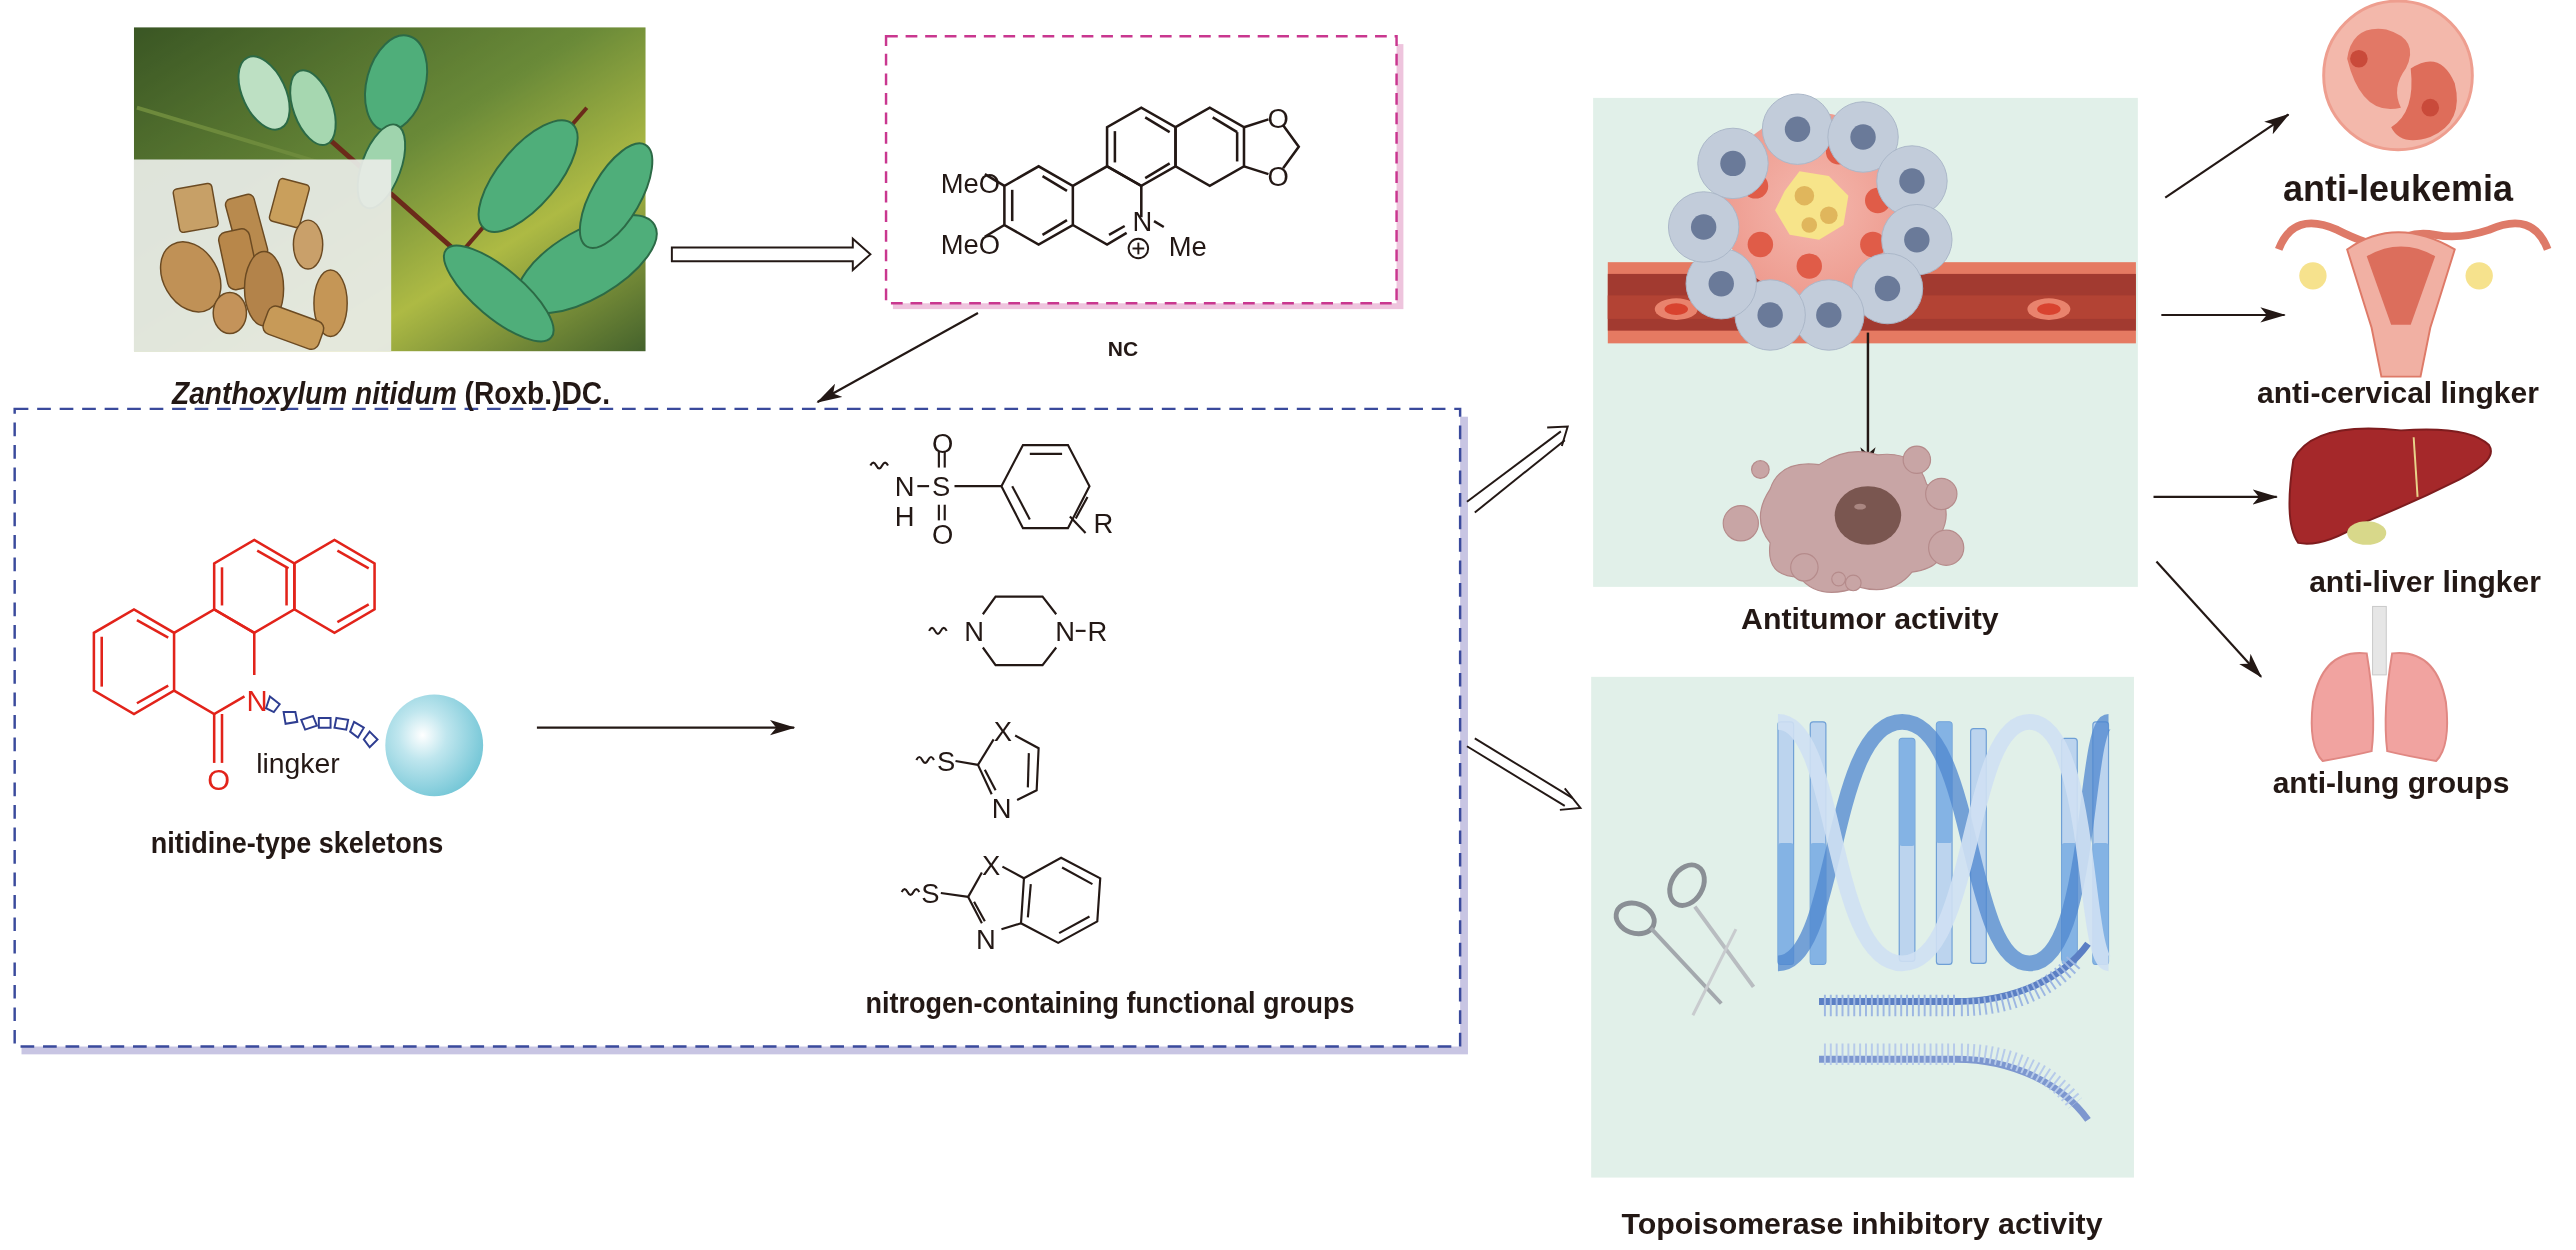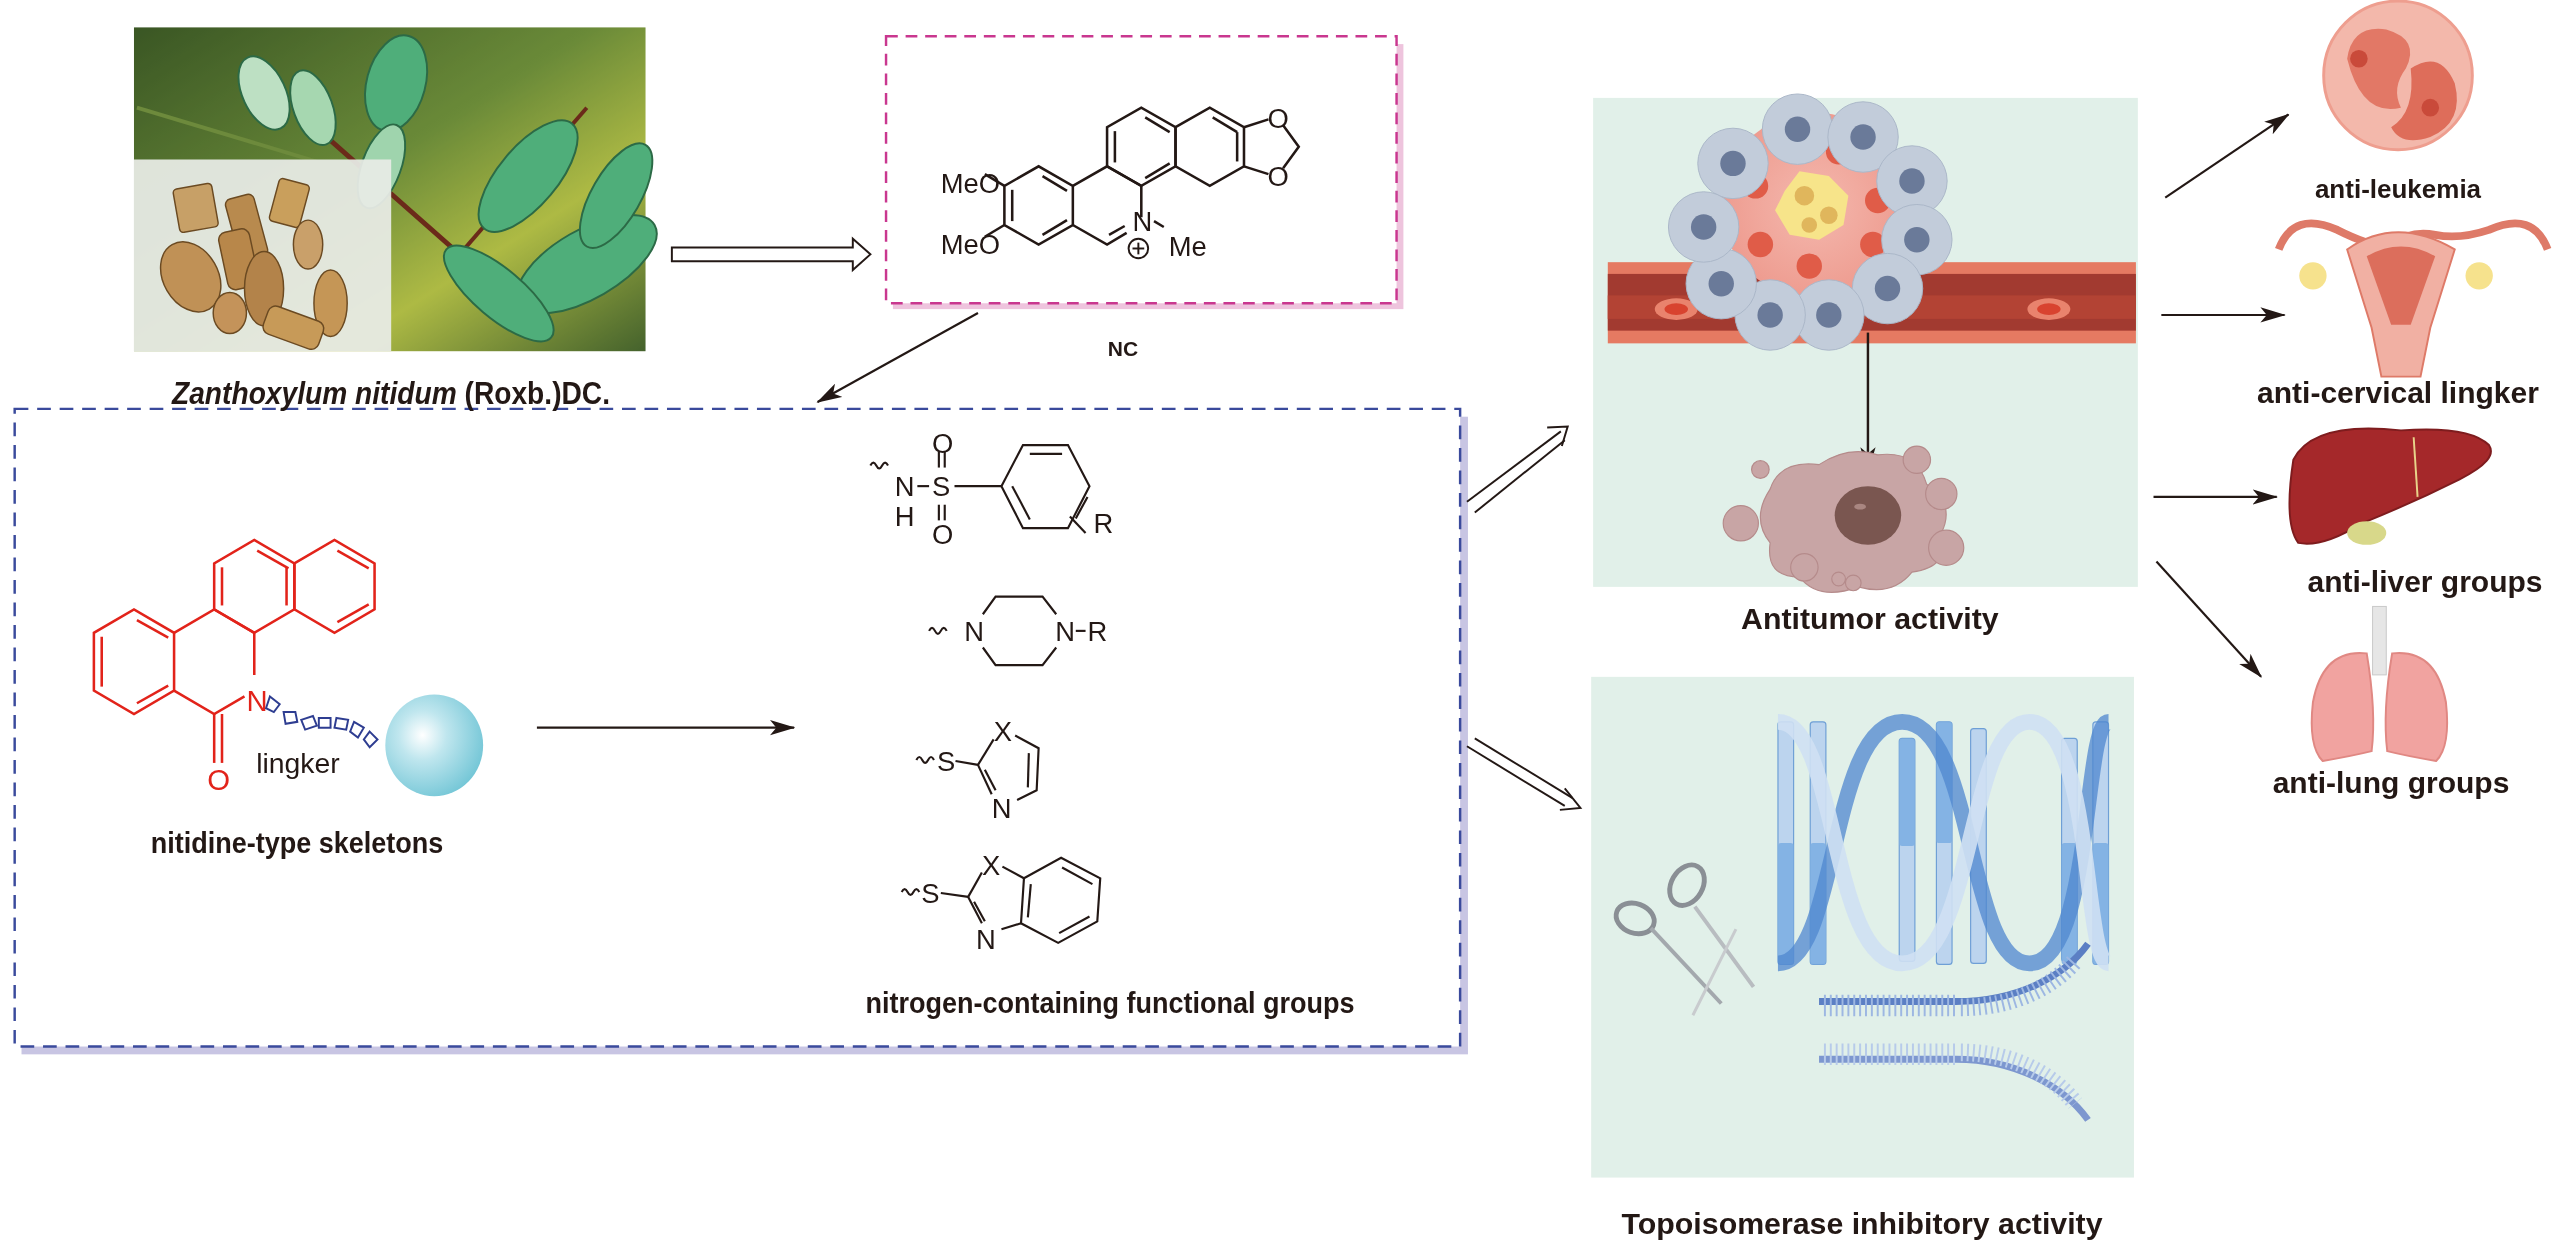--- a/index.html
+++ b/index.html
@@ -411,17 +411,17 @@
   </g>
 </svg>
 
 <div class="label lbl-lg" style="left:391px; top:393px; font-size:32px; transform:translate(-50%,-50%) scaleX(0.88);">
   <i>Zanthoxylum nitidum</i><span> (Roxb.)DC.</span>
 </div>
 <div class="label" style="left:1123px; top:349px; font-size:21px;">NC</div>
 <div class="label" style="left:297px; top:843px; font-size:30px; transform:translate(-50%,-50%) scaleX(0.9);">nitidine-type skeletons</div>
 <div class="label" style="left:1110px; top:1003px; font-size:30px; transform:translate(-50%,-50%) scaleX(0.9);">nitrogen-containing functional groups</div>
 
-<div class="label" style="left:2398px; top:189px; font-size:26px;">anti-leukemia</div>
+<div class="label" style="left:2398px; top:189px; font-size:36px;">anti-leukemia</div>
 <div class="label" style="left:2398px; top:393px; font-size:30px;">anti-cervical lingker</div>
-<div class="label" style="left:2425px; top:582px; font-size:30px;">anti-liver groups</div>
+<div class="label" style="left:2425px; top:582px; font-size:30px;">anti-liver lingker</div>
 <div class="label" style="left:2391px; top:783px; font-size:30px;">anti-lung groups</div>
 
 
 </body></html>

